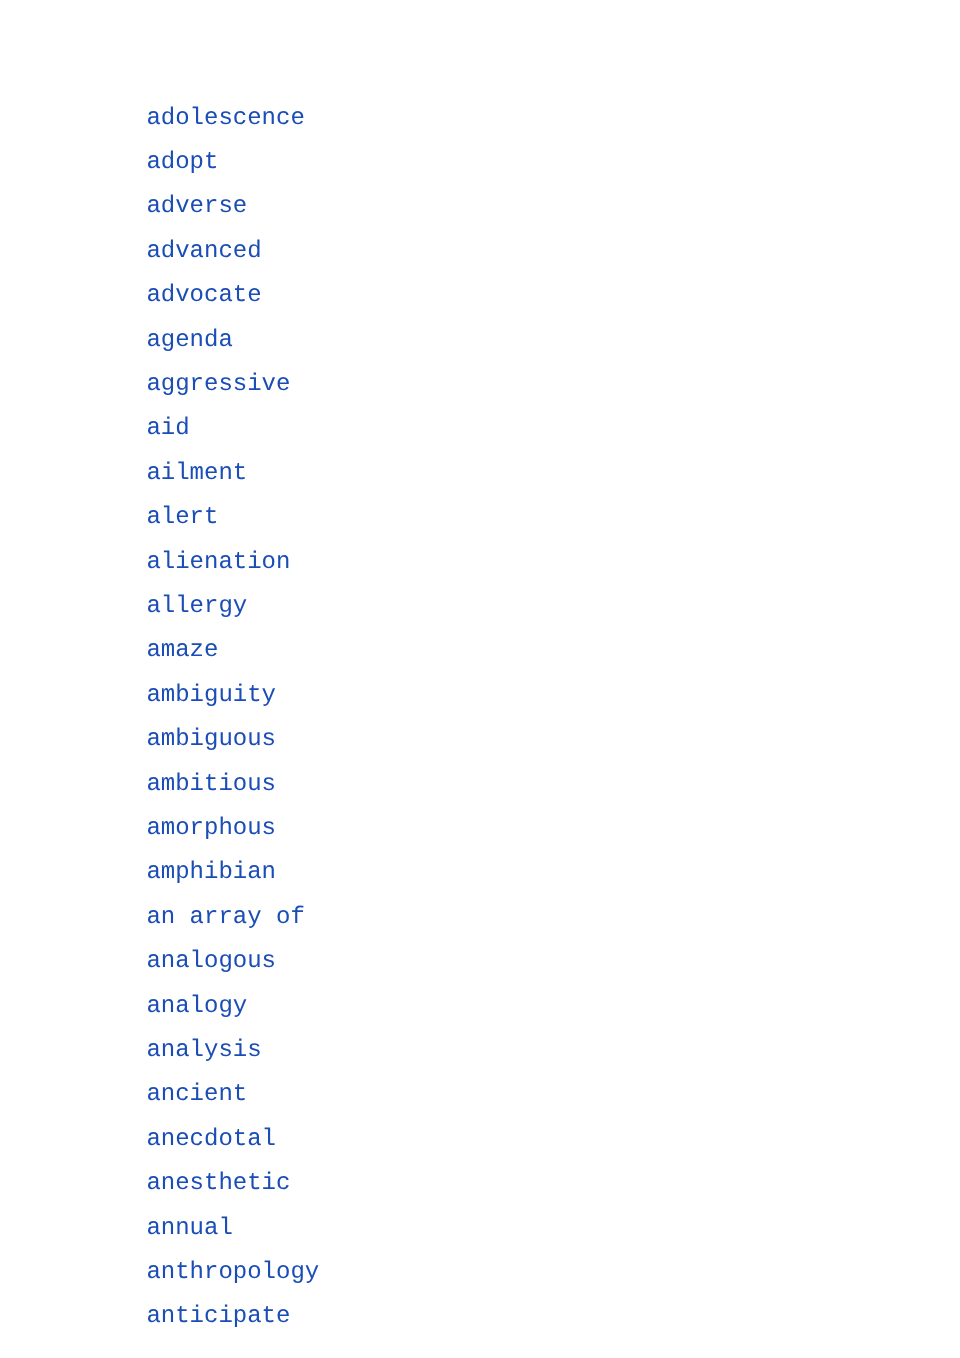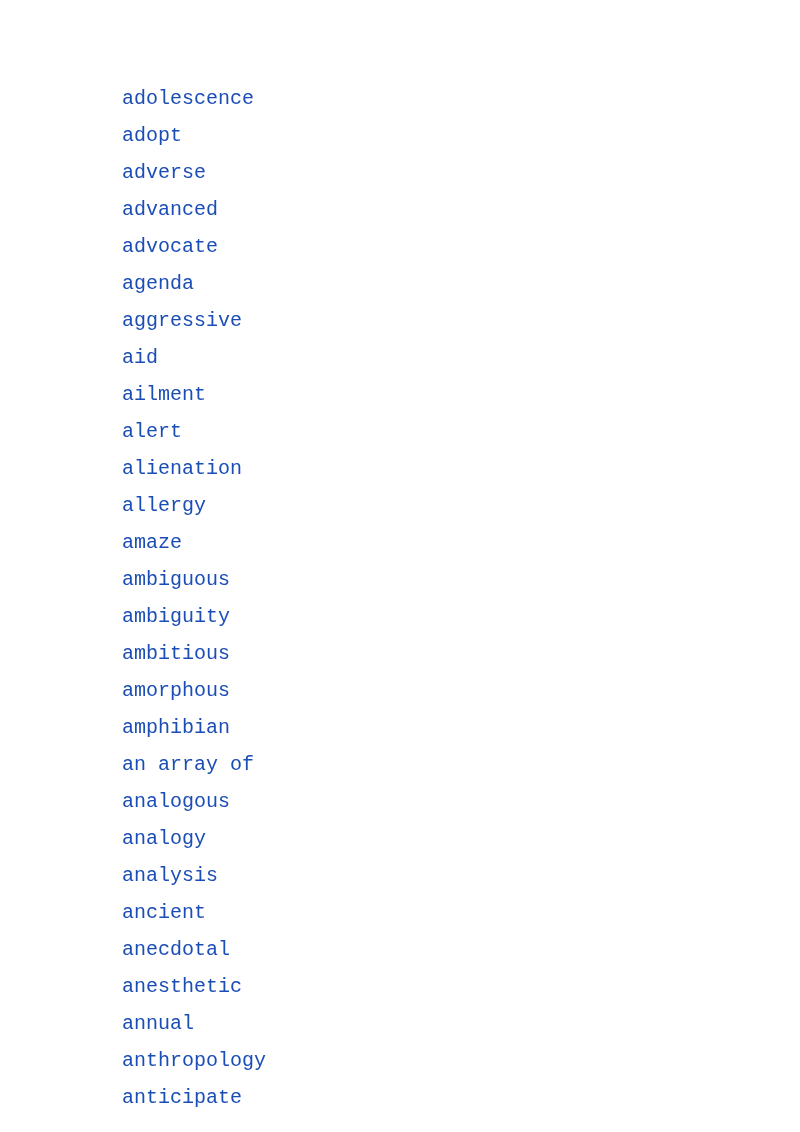--- a/index.html
+++ b/index.html
@@ -37,22 +37,22 @@
     <a class="word-item" href="#">advanced</a>
     <a class="word-item" href="#">advocate</a>
     <a class="word-item" href="#">agenda</a>
     <a class="word-item" href="#">aggressive</a>
     <a class="word-item" href="#">aid</a>
     <a class="word-item" href="#">ailment</a>
     <a class="word-item" href="#">alert</a>
     <a class="word-item" href="#">alienation</a>
     <a class="word-item" href="#">allergy</a>
     <a class="word-item" href="#">amaze</a>
+    <a class="word-item" href="#">ambiguity</a>
     <a class="word-item" href="#">ambiguous</a>
-    <a class="word-item" href="#">ambiguity</a>
     <a class="word-item" href="#">ambitious</a>
     <a class="word-item" href="#">amorphous</a>
     <a class="word-item" href="#">amphibian</a>
     <a class="word-item" href="#">an array of</a>
     <a class="word-item" href="#">analogous</a>
     <a class="word-item" href="#">analogy</a>
     <a class="word-item" href="#">analysis</a>
     <a class="word-item" href="#">ancient</a>
     <a class="word-item" href="#">anecdotal</a>
     <a class="word-item" href="#">anesthetic</a>

